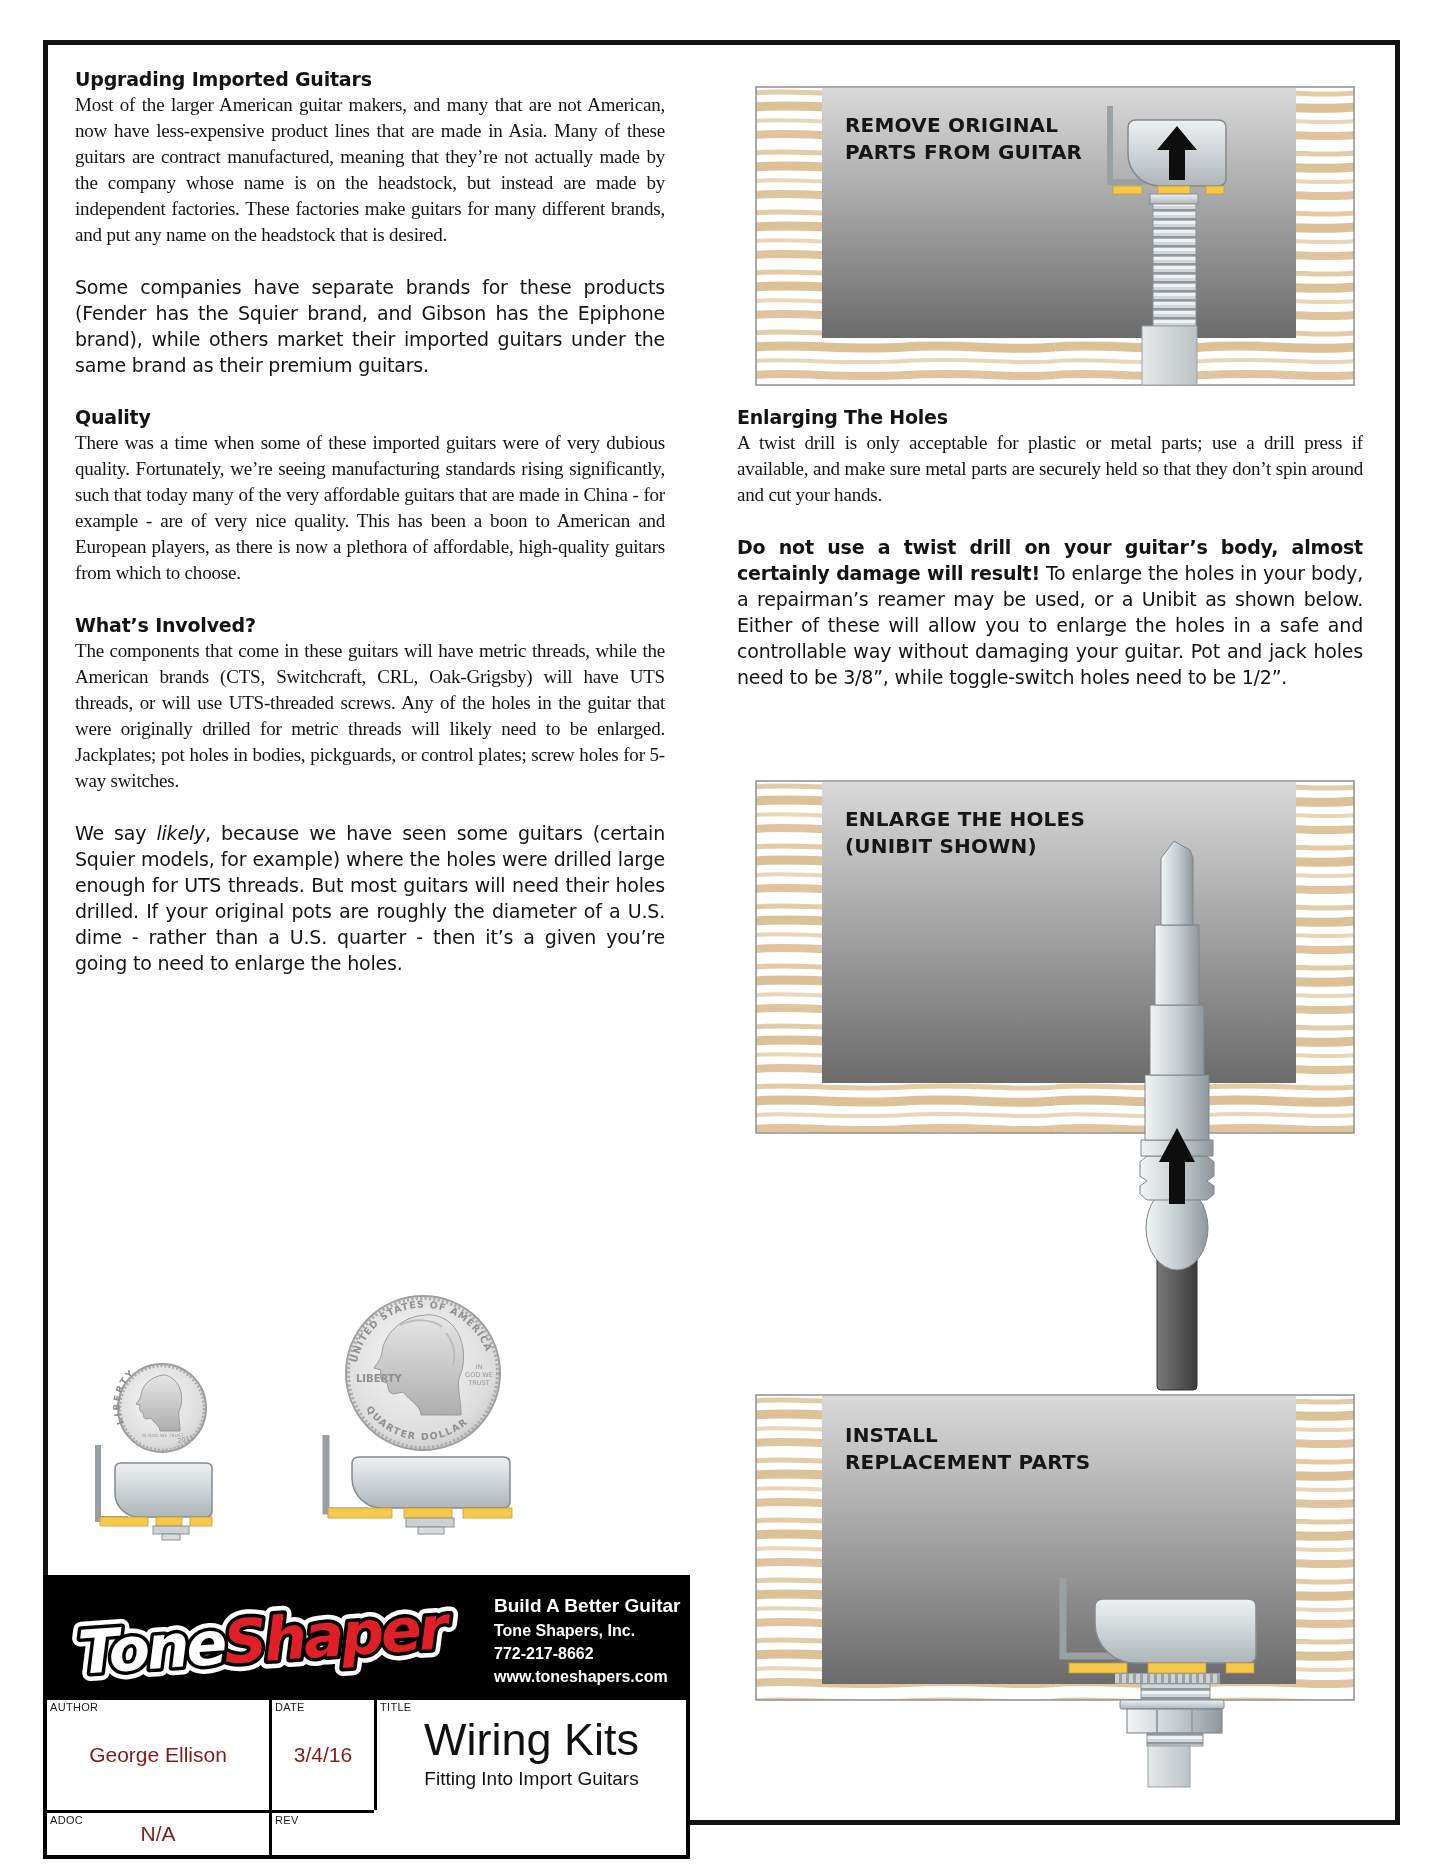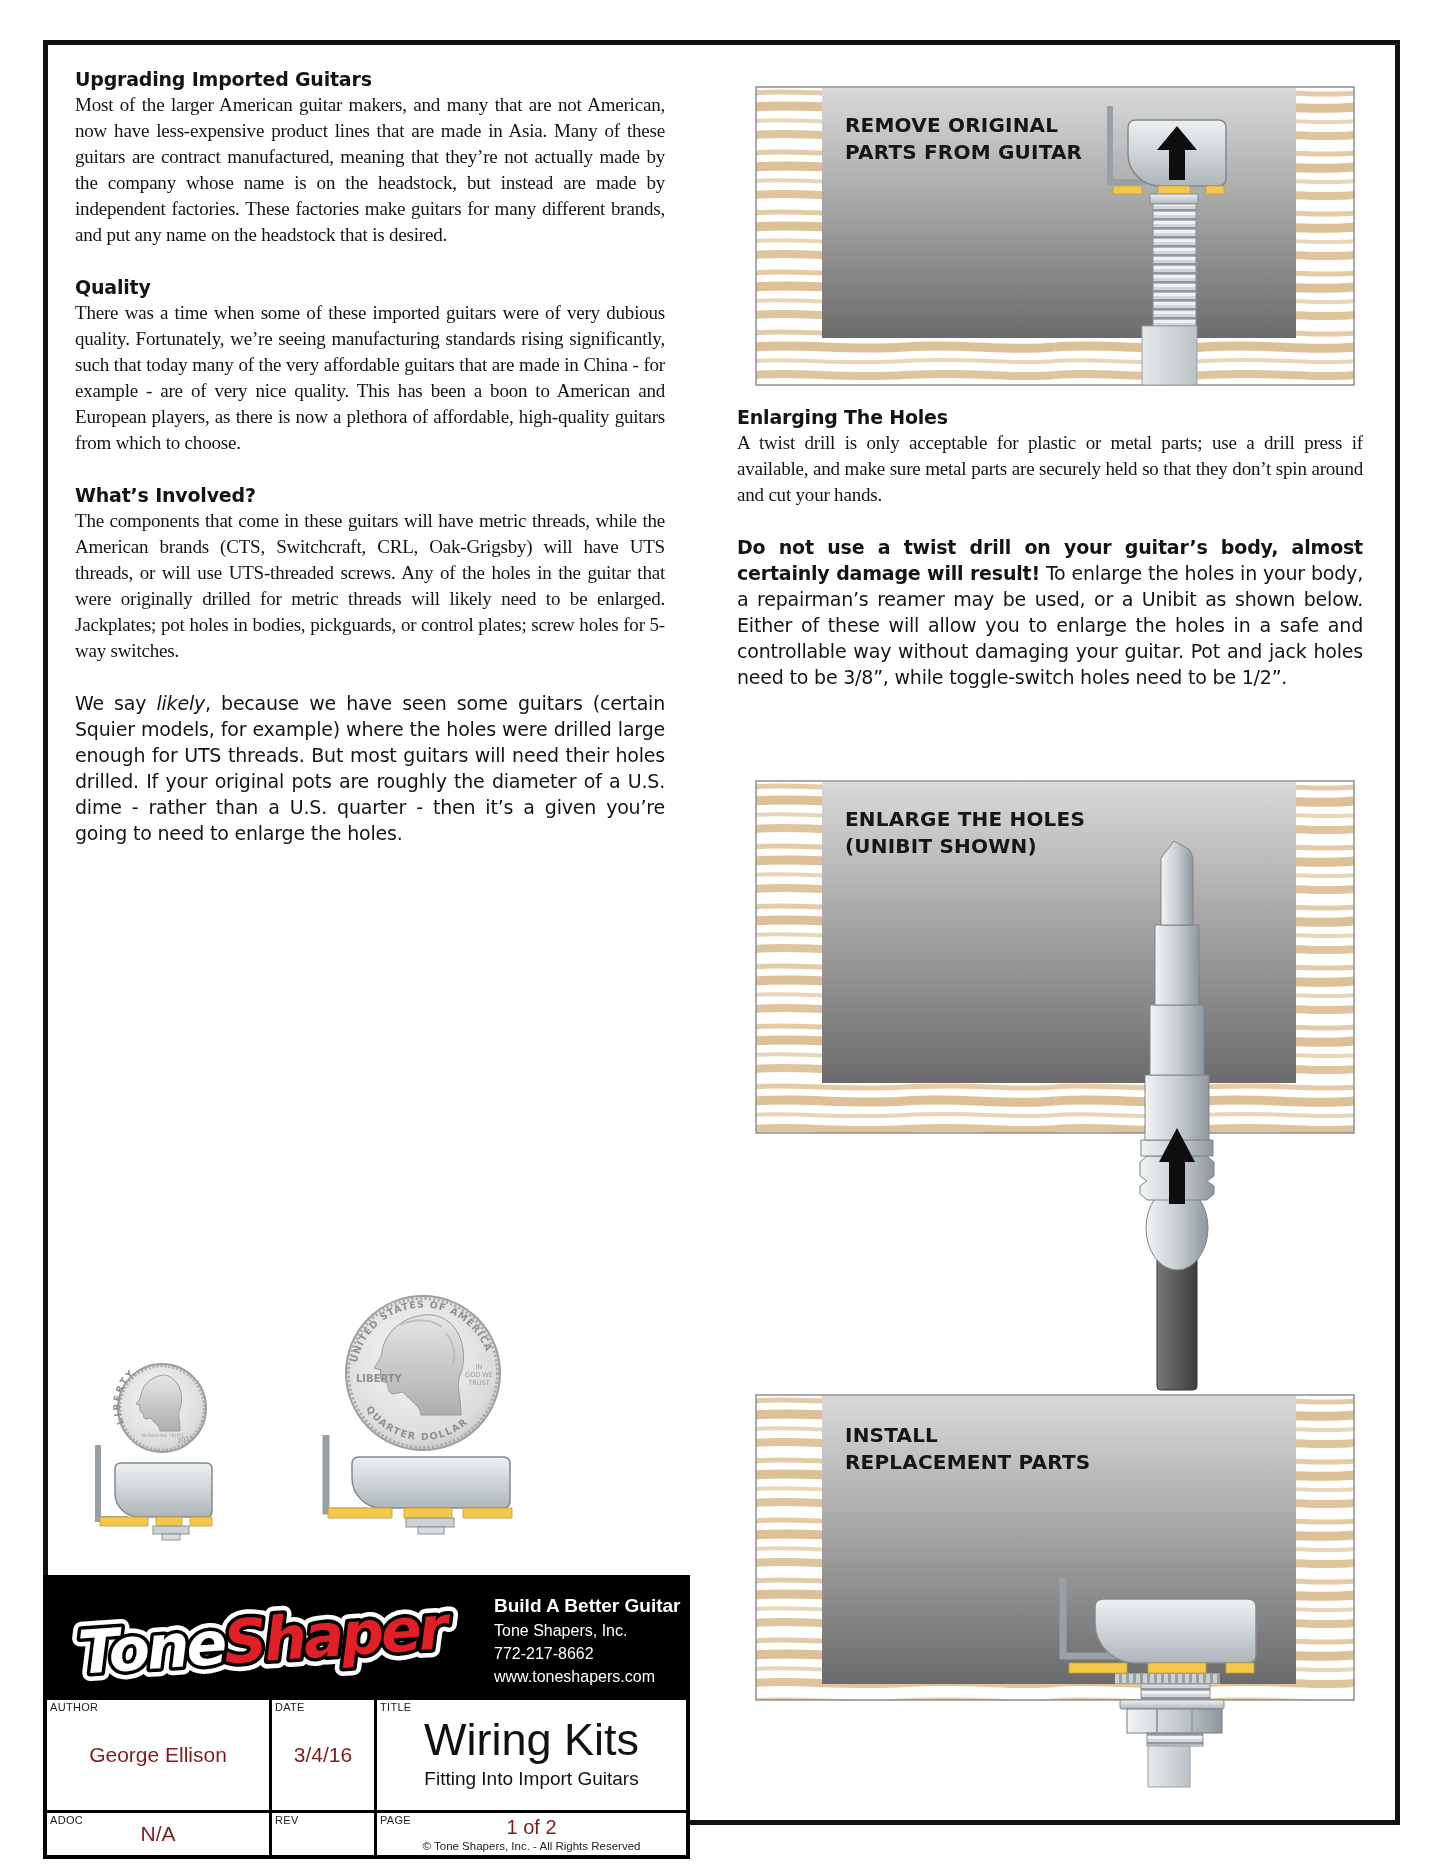--- a/index.html
+++ b/index.html
@@ -21,21 +21,21 @@
   .d2{left:755px;top:780px;}
   .d3{left:755px;top:1394px;}
   .coins{position:absolute;left:70px;top:1285px;}
   
   .tblock{position:absolute;left:43px;top:1575px;width:647px;height:284px;
           border:4px solid #000;box-sizing:border-box;background:#fff;
           font-family:"Liberation Sans",sans-serif;}
   .tb-logo{position:relative;height:118px;background:#000;overflow:hidden;}
   .tb-contact{position:absolute;left:447px;top:14px;color:#fff;}
   .tb-contact .l1{font-weight:bold;font-size:19px;line-height:26px;}
-  .tb-contact .l2{font-weight:normal;font-size:16px;line-height:23px;}
+  .tb-contact .l2{font-weight:bold;font-size:16px;line-height:23px;}
   .tb-grid{position:absolute;left:0;top:118px;right:0;bottom:0;display:grid;
            grid-template-columns:222px 105px 1fr;grid-template-rows:1fr 45px;}
   .cell{position:relative;border-top:3px solid #000;border-left:3px solid #000;box-sizing:border-box;
         display:flex;flex-direction:column;align-items:center;justify-content:center;}
   .cell.cfirst{border-left:none;}
   .cell .lab{position:absolute;left:3px;top:1px;font-size:11px;color:#1a1a1a;letter-spacing:0.3px;}
   .val{font-size:21px;color:#7f1d1d;}
   .big-title{font-size:45px;line-height:48px;color:#111;}
   .sub-title{font-size:19px;line-height:30px;color:#111;}
   .copyright{font-size:11.5px;color:#222;margin-top:1px;}
@@ -89,20 +89,21 @@
       <linearGradient id="bustGrad" x1="0%" y1="0%" x2="0%" y2="100%">
         <stop offset="0%" stop-color="#e6e6e6"></stop>
           <stop offset="100%" stop-color="#aeaeae"></stop>
       </linearGradient>
     </defs>
   </svg>
 
   <div class="col col-left">
     <h3 class="first">Upgrading Imported Guitars</h3>
     <p class="tight">Most of the larger American guitar makers, and many that are not American, now have less-expensive product lines that are made in Asia. Many of these guitars are contract manufactured, meaning that they’re not actually made by the company whose name is on the headstock, but instead are made by independent factories. These factories make guitars for many different brands, and put any name on the headstock that is desired.</p>
+    <p>Some companies have separate brands for these products (Fender has the Squier brand, and Gibson has the Epiphone brand), while others market their imported guitars under the same brand as their premium guitars.</p>
     <h3>Quality</h3>
     <p class="tight">There was a time when some of these imported guitars were of very dubious quality. Fortunately, we’re seeing manufacturing standards rising significantly, such that today many of the very affordable guitars that are made in China - for example - are of very nice quality. This has been a boon to American and European players, as there is now a plethora of affordable, high-quality guitars from which to choose.</p>
     <h3>What’s Involved?</h3>
     <p class="tight"><span></span><span>The components that come in these guitars will have metric threads, while the American brands (CTS, Switchcraft, CRL, Oak-Grigsby) will have UTS threads, or will use UTS-threaded screws. Any of the holes in the guitar that were originally drilled for metric threads will likely need to be enlarged. Jackplates; pot holes in bodies, pickguards, or control plates; screw holes for 5-way switches.</span></p>
     <p><span>We say </span><em>likely</em><span>, because we have seen some guitars (certain Squier models, for example) where the holes were drilled large enough for UTS threads. But most guitars will need their holes drilled. If your original pots are roughly the diameter of a U.S. dime - rather than a U.S. quarter - then it’s a given you’re going to need to enlarge the holes.</span></p>
   </div>
 
   <div class="col col-right">
     <h3 class="first">Enlarging The Holes</h3>
     <p class="tight">A twist drill is only acceptable for plastic or metal parts; use a drill press if available, and make sure metal parts are securely held so that they don’t spin around and cut your hands.</p>
@@ -266,20 +267,15 @@
         <span class="sub-title">Fitting Into Import Guitars</span>
       </div>
       <div class="cell cfirst">
         <span class="lab">ADOC</span>
         <span class="val">N/A</span>
       </div>
       <div class="cell">
         <span class="lab">REV</span>
         <span class="val"></span>
       </div>
-      <div class="cell">
-        <span class="lab">PAGE</span>
-        <span class="val" style="font-size:20px;">1 of 2</span>
-        <span class="copyright">© Tone Shapers, Inc. - All Rights Reserved</span>
-      </div>
     </div>
   </div>
 </div>
 
 </body></html>

